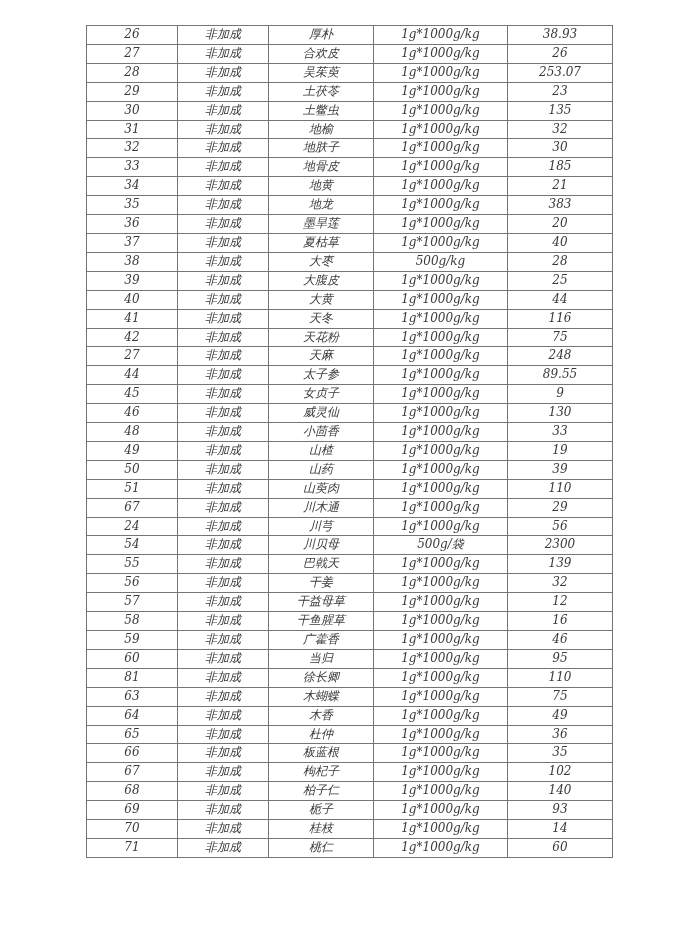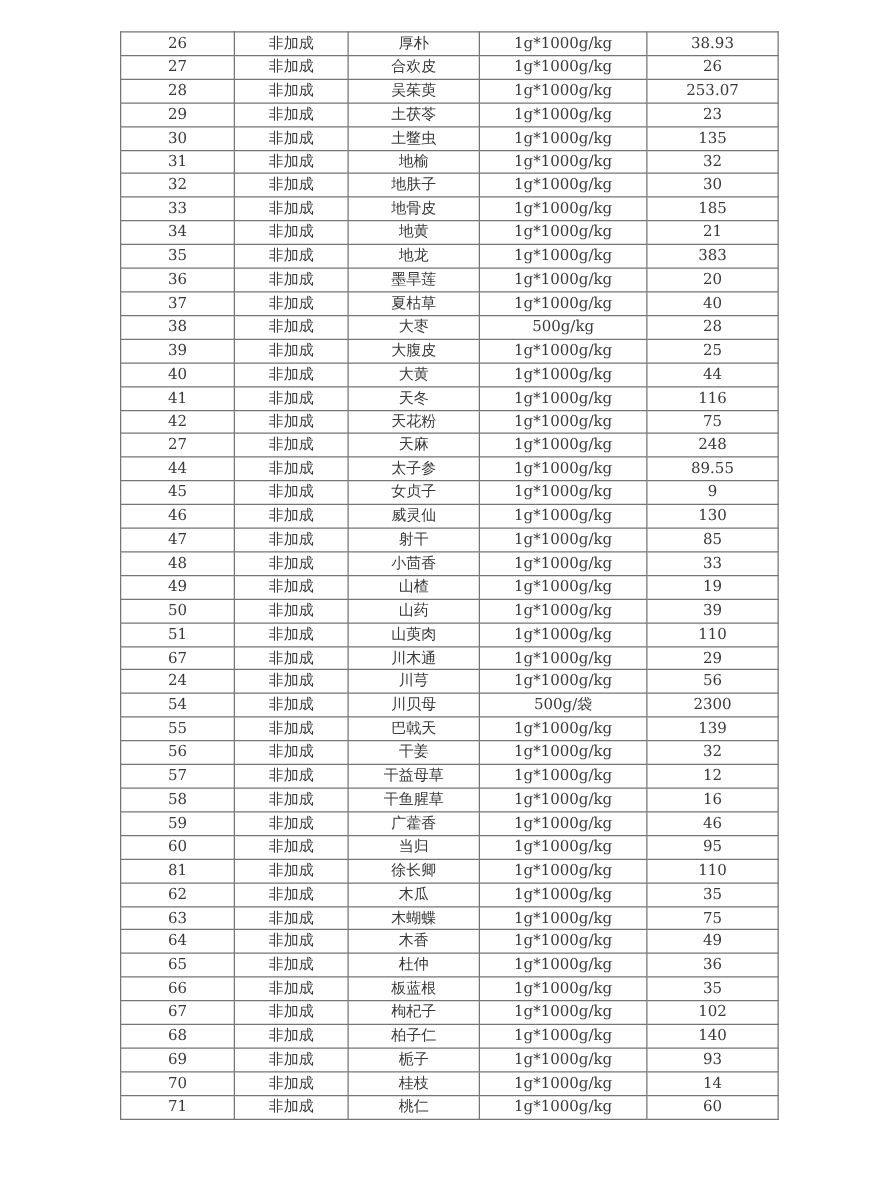--- a/index.html
+++ b/index.html
@@ -9,25 +9,26 @@
   }
   .page {
     position: relative;
     width: 698px;
     height: 945px;
     background: #ffffff;
     overflow: hidden;
   }
   table.price-table {
     position: absolute;
-    left: 96px;
+    left: 86px;
     top: 25px;
     width: 526px;
     border-collapse: collapse;
     table-layout: fixed;
+    font-style: italic;
   }
   table.price-table td {
     border: 1px solid #757575;
     padding: 0;
     height: 17.9px;
     text-align: center;
     vertical-align: middle;
     font-family: "DejaVu Serif", "Liberation Serif", serif;
     font-size: 12px;
     color: #3a3a3a;
@@ -195,27 +196,20 @@
           <td>9</td>
         </tr>
         <tr>
           <td>46</td>
           <td>非加成</td>
           <td>威灵仙</td>
           <td>1g*1000g/kg</td>
           <td>130</td>
         </tr>
         <tr>
-          <td>47</td>
-          <td>非加成</td>
-          <td>射干</td>
-          <td>1g*1000g/kg</td>
-          <td>85</td>
-        </tr>
-        <tr>
           <td>48</td>
           <td>非加成</td>
           <td>小茴香</td>
           <td>1g*1000g/kg</td>
           <td>33</td>
         </tr>
         <tr>
           <td>49</td>
           <td>非加成</td>
           <td>山楂</td>
@@ -298,27 +292,20 @@
           <td>当归</td>
           <td>1g*1000g/kg</td>
           <td>95</td>
         </tr>
         <tr>
           <td>81</td>
           <td>非加成</td>
           <td>徐长卿</td>
           <td>1g*1000g/kg</td>
           <td>110</td>
-        </tr>
-        <tr>
-          <td>62</td>
-          <td>非加成</td>
-          <td>木瓜</td>
-          <td>1g*1000g/kg</td>
-          <td>35</td>
         </tr>
         <tr>
           <td>63</td>
           <td>非加成</td>
           <td>木蝴蝶</td>
           <td>1g*1000g/kg</td>
           <td>75</td>
         </tr>
         <tr>
           <td>64</td>

